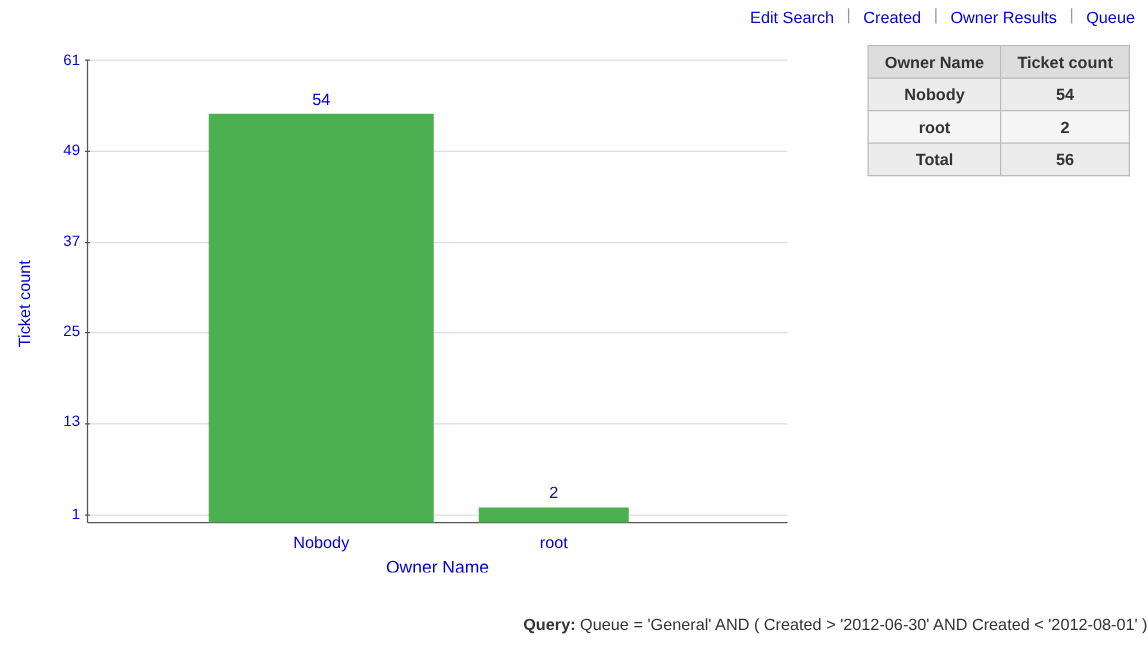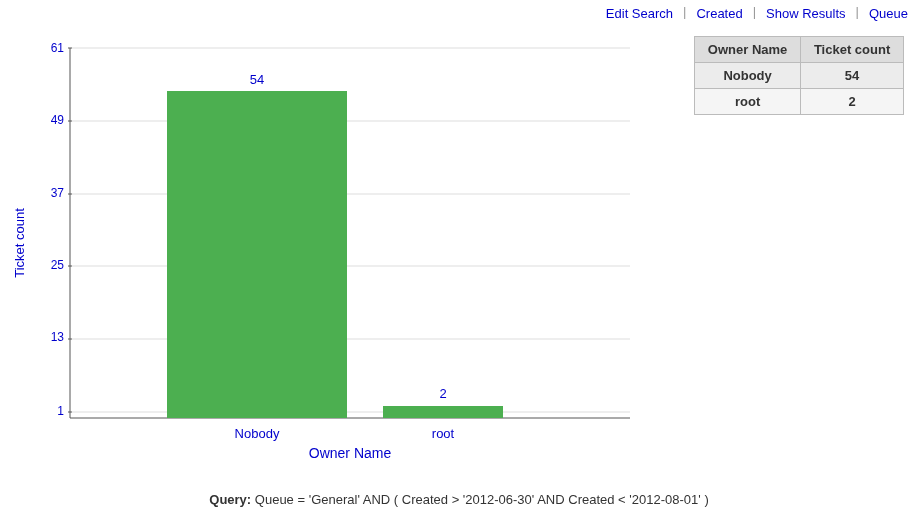--- a/index.html
+++ b/index.html
@@ -83,37 +83,37 @@
     .data-table td.value-col {
       font-weight: bold;
     }
 
     
     .query-text {
       position: absolute;
       bottom: 10px;
       left: 0;
       right: 0;
-      text-align: center;
+      text-align: right;
       font-size: 13px;
       color: #333;
     }
     .query-text span.label {
       font-weight: bold;
     }
   </style>
 </head>
 <body>
 
 <div class="toolbar">
   <a>Edit Search</a>
   <span class="toolbar-sep">|</span>
   <a>Created</a>
   <span class="toolbar-sep">|</span>
-  <a>Show Results</a>
+  <a>Owner Results</a>
   <span class="toolbar-sep">|</span>
   <a>Queue</a>
 </div>
 
 <div class="chart-container">
   <svg class="chart-svg" viewBox="0 0 650 430" xmlns="http://www.w3.org/2000/svg">
 
     <text x="14" y="215" fill="#00c" font-size="13" font-family="Arial" text-anchor="middle" transform="rotate(-90,14,215)">Ticket count</text>
 
     <line x1="60" y1="20" x2="60" y2="390" stroke="#555" stroke-width="1"></line>
@@ -165,19 +165,23 @@
   </thead>
   <tbody>
     <tr>
       <td class="label-col">Nobody</td>
       <td class="value-col">54</td>
     </tr>
     <tr>
       <td class="label-col">root</td>
       <td class="value-col">2</td>
     </tr>
+    <tr>
+      <td class="label-col">Total</td>
+      <td class="value-col">56</td>
+    </tr>
   </tbody>
 </table>
 
 <div class="query-text">
   <span class="label">Query:</span>
   <span>Queue = 'General' AND ( Created &gt; '2012-06-30' AND Created &lt; '2012-08-01' )</span>
 </div>
 
 </body></html>

